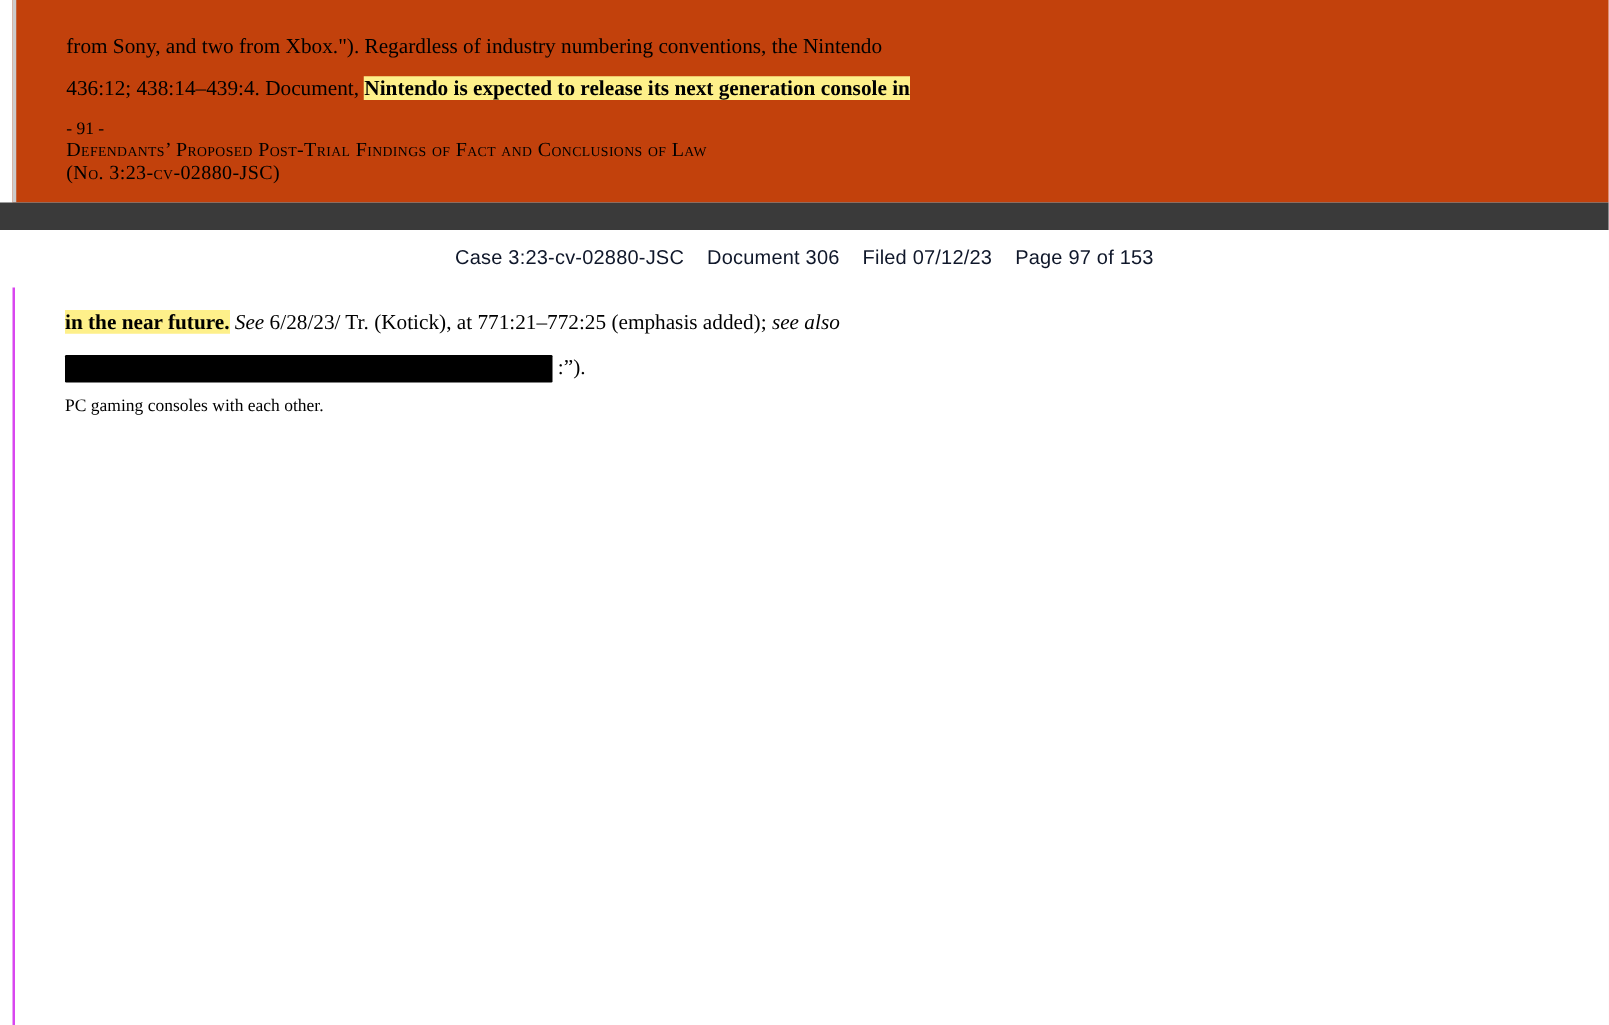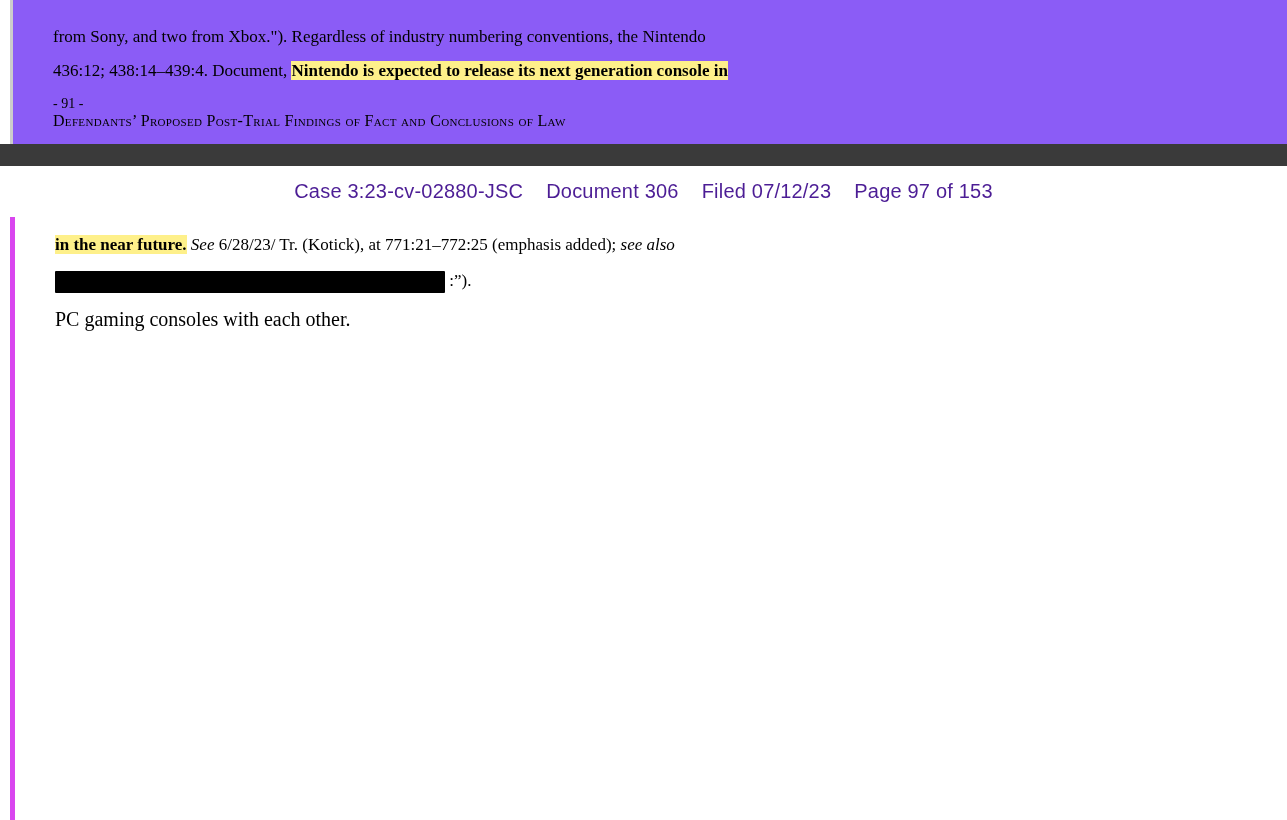--- a/index.html
+++ b/index.html
@@ -19,21 +19,21 @@
     .page-container {
       width: 1287px;
       height: 820px;
       background: #fff;
       display: flex;
       flex-direction: column;
     }
 
     
     .top-doc-section {
-      background: #8b5cf6;
+      background: #c2410c;
       padding: 20px 40px 10px 40px;
       flex: 0 0 auto;
       border-left: 3px solid #ccc;
       margin-left: 10px;
     }
 
     .doc-text {
       font-size: 17px;
       line-height: 2.0;
       color: #000;
@@ -75,32 +75,32 @@
 
     
     .case-header {
       background: #fff;
       padding: 14px 40px;
       text-align: center;
       flex: 0 0 auto;
     }
 
     .case-header-text {
-      color: #4c1d95;
-      font-size: 20px;
+      color: #0f172a;
+      font-size: 16px;
       font-family: Arial, sans-serif;
       letter-spacing: 0.01em;
     }
 
     
     .bottom-doc-section {
       background: #fff;
       padding: 10px 40px 10px 40px;
       flex: 1 1 auto;
-      border-left: 5px solid #d946ef;
+      border-left: 2px solid #d946ef;
       margin-left: 10px;
     }
 
     .bottom-text {
       font-size: 17px;
       line-height: 2.1;
       color: #000;
     }
 
     .redacted-block {
@@ -117,21 +117,21 @@
       height: 22px;
       vertical-align: middle;
       border-radius: 1px;
     }
 
     .italic-text {
       font-style: italic;
     }
 
     .partial-text-line {
-      font-size: 20px;
+      font-size: 14px;
       line-height: 2.1;
       color: #000;
     }
   </style>
 </head>
 <body>
 
 <div class="page-container">
 
   <div class="top-doc-section">
@@ -139,20 +139,21 @@
       <span>from Sony, and two from Xbox."). Regardless of industry numbering conventions, the Nintendo</span>
     </p>
     <p class="doc-text">
       <span>436:12; 438:14–439:4. Document,</span>
       <span class="highlight-yellow">Nintendo is expected to release its next generation console in</span>
     </p>
 
     <div class="page-footer">
       <p class="page-number">- 91 -</p>
       <p class="footer-caption">Defendants’ Proposed Post-Trial Findings of Fact and Conclusions of Law</p>
+      <p class="footer-caption">(No. 3:23-cv-02880-JSC)</p>
     </div>
   </div>
 
   <div class="dark-bar"></div>
 
   <div class="case-header">
     <span class="case-header-text">Case 3:23-cv-02880-JSC&nbsp;&nbsp;&nbsp; Document 306&nbsp;&nbsp;&nbsp; Filed 07/12/23&nbsp;&nbsp;&nbsp; Page 97 of 153</span>
   </div>
 
   <div class="bottom-doc-section">

